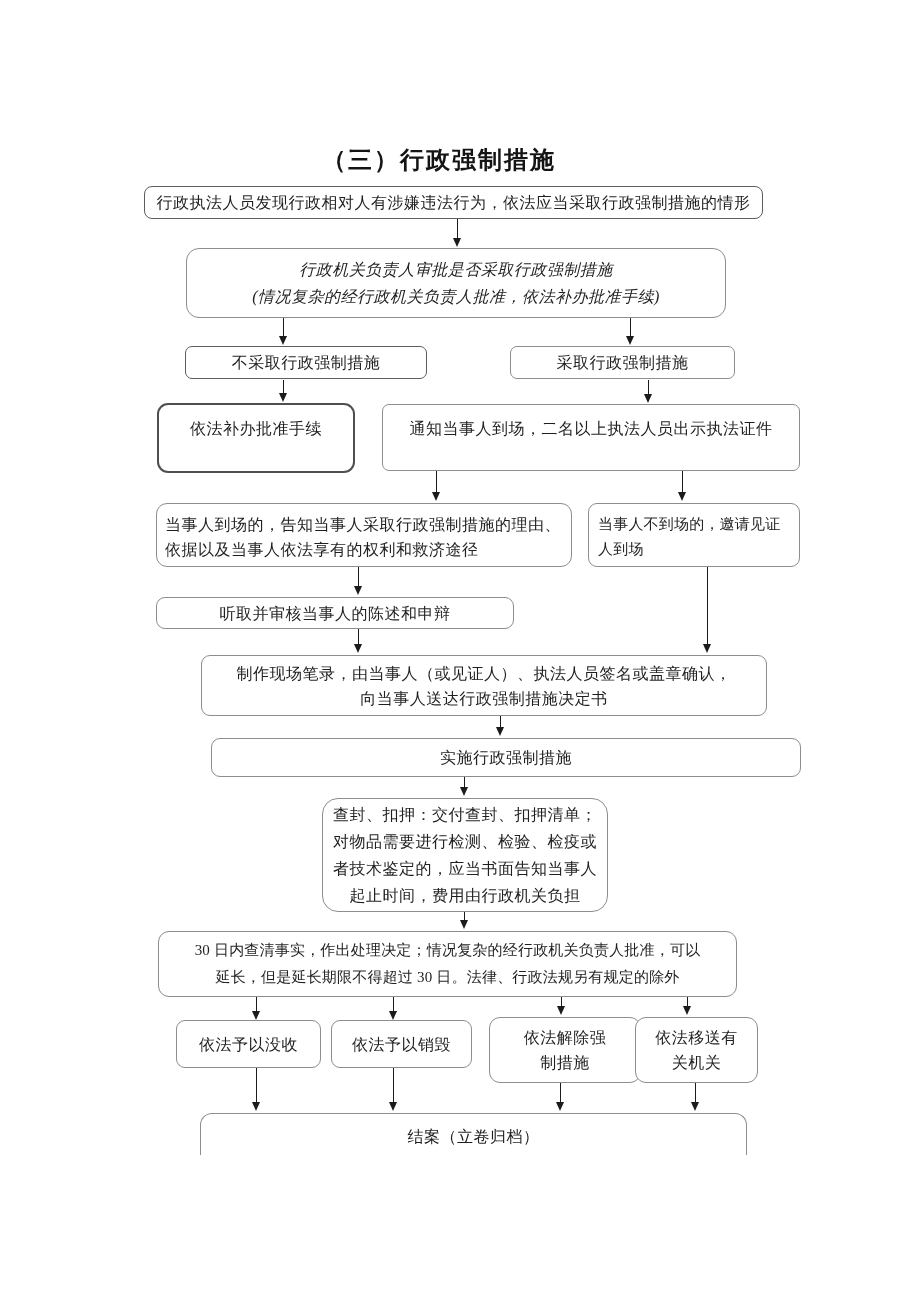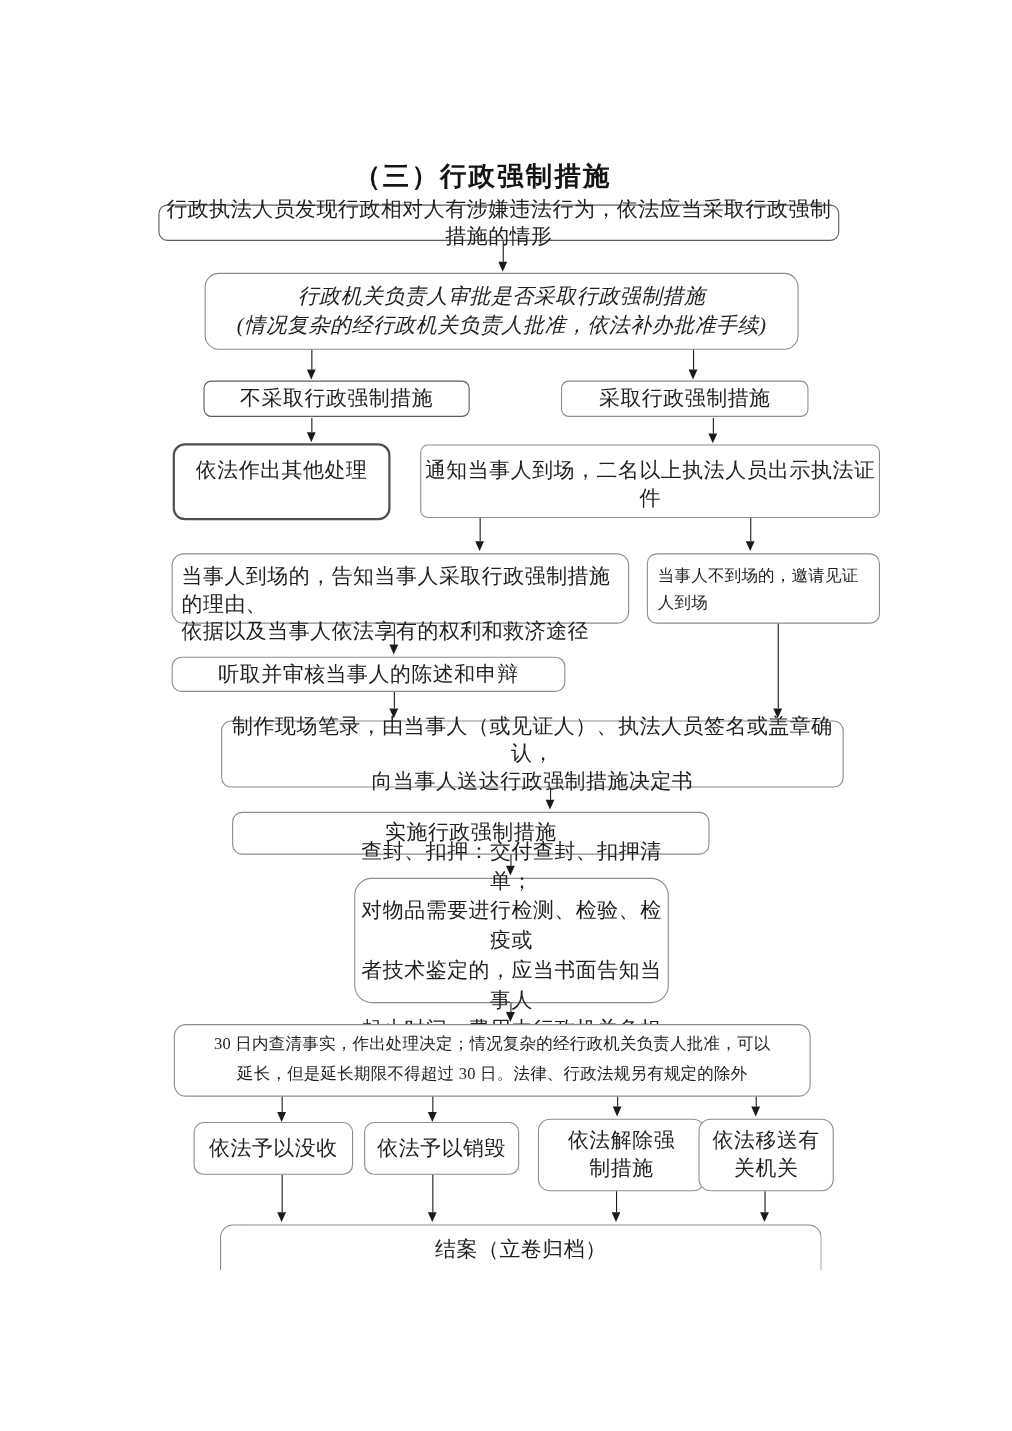--- a/index.html
+++ b/index.html
@@ -25,21 +25,21 @@
     position:absolute;
     box-sizing:border-box;
     border:1.4px solid #8d8d8d;
     border-radius:9px;
     background:#ffffff;
     display:flex;
     flex-direction:column;
     justify-content:center;
     align-items:center;
     text-align:center;
-    font-size:19px;
+    font-size:16px;
     line-height:25px;
     letter-spacing:0.5px;
     color:#1f1f1f;
   }
   .node .ln{display:block;}
   .dark{border-color:#5d5d5d;}
   .darker{border-width:2px;border-color:#4f4f4f;}
   .top-align{justify-content:flex-start;padding-top:11px;}
   .left-align{align-items:flex-start;text-align:left;padding-left:8px;padding-right:8px;}
   .wide-lh{line-height:27px;}
@@ -84,21 +84,21 @@
 
   <div class="node dark" style="left:185px;top:346px;width:242px;height:33px;border-radius:7px;">
     <span class="ln">不采取行政强制措施</span>
   </div>
 
   <div class="node" style="left:510px;top:346px;width:225px;height:33px;border-radius:7px;">
     <span class="ln">采取行政强制措施</span>
   </div>
 
   <div class="node darker top-align" style="left:157px;top:403px;width:198px;height:70px;border-radius:11px;">
-    <span class="ln">依法作出其他处理</span>
+    <span class="ln">依法补办批准手续</span>
   </div>
 
   <div class="node top-align" style="left:382px;top:404px;width:418px;height:67px;border-radius:7px;">
     <span class="ln">通知当事人到场，二名以上执法人员出示执法证件</span>
   </div>
 
   <div class="node left-align top-align" style="left:156px;top:503px;width:416px;height:64px;border-radius:11px;padding-top:8px;">
     <span class="ln">当事人到场的，告知当事人采取行政强制措施的理由、</span>
     <span class="ln">依据以及当事人依法享有的权利和救济途径</span>
   </div>
@@ -110,21 +110,21 @@
 
   <div class="node" style="left:156px;top:597px;width:358px;height:32px;border-radius:9px;">
     <span class="ln">听取并审核当事人的陈述和申辩</span>
   </div>
 
   <div class="node" style="left:201px;top:655px;width:566px;height:61px;border-radius:9px;">
     <span class="ln">制作现场笔录，由当事人（或见证人）、执法人员签名或盖章确认，</span>
     <span class="ln">向当事人送达行政强制措施决定书</span>
   </div>
 
-  <div class="node" style="left:211px;top:738px;width:434px;height:39px;border-radius:9px;">
+  <div class="node" style="left:211px;top:738px;width:590px;height:39px;border-radius:9px;">
     <span class="ln">实施行政强制措施</span>
   </div>
 
   <div class="node wide-lh" style="left:322px;top:798px;width:286px;height:114px;border-radius:16px;">
     <span class="ln">查封、扣押：交付查封、扣押清单；</span>
     <span class="ln">对物品需要进行检测、检验、检疫或</span>
     <span class="ln">者技术鉴定的，应当书面告知当事人</span>
     <span class="ln">起止时间，费用由行政机关负担</span>
   </div>
 

